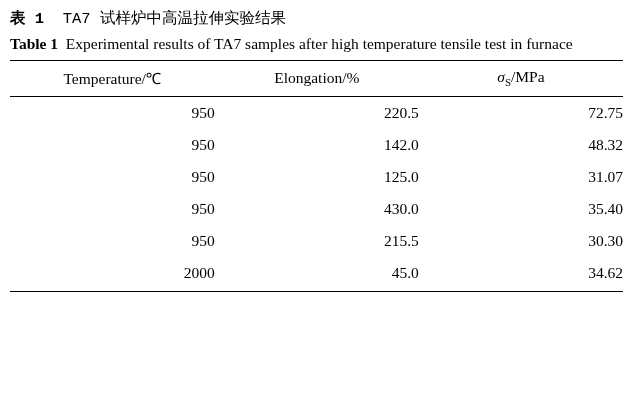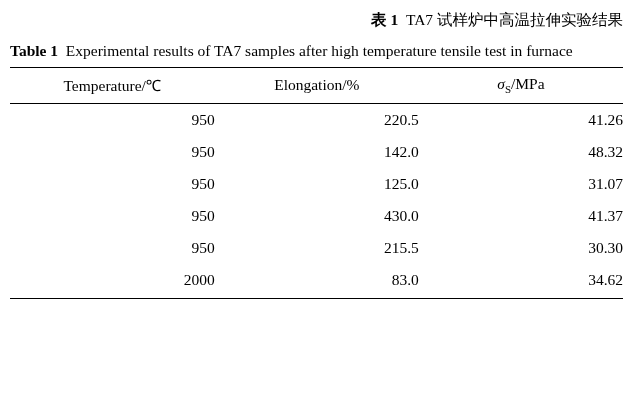--- a/index.html
+++ b/index.html
@@ -15,35 +15,33 @@
     overflow: hidden;
   }
   .page {
     position: relative;
     width: 633px;
     height: 419px;
     box-sizing: border-box;
     padding: 8px 10px 0 10px;
   }
   .caption-cn {
-    font-family: Liberation Serif, serif;
+    font-family: Liberation Mono, monospace;
     font-size: 15.5px;
     font-weight: bold;
     line-height: 1.5;
     white-space: nowrap;
-    text-align: right;
   }
   .caption-cn .cn-title {
     font-weight: normal;
   }
   .caption-cn .cn-num {
     font-weight: bold;
   }
   .caption-en {
-    margin-top: 7px;
     font-family: "Liberation Serif", serif;
     font-size: 15.5px;
     line-height: 1.62;
     text-align: justify;
     text-align-last: left;
     width: 612px;
   }
   .caption-en .en-label {
     font-weight: bold;
   }
@@ -106,45 +104,45 @@
         <tr class="rule-top rule-mid">
           <th class="col-a">Temperature/℃</th>
           <th class="col-b">Elongation/%</th>
           <th class="col-c"><span class="ital">σ</span><span class="sub">S</span><span>/MPa</span></th>
         </tr>
       </thead>
       <tbody>
         <tr>
           <td>950</td>
           <td>220.5</td>
-          <td>41.26</td>
+          <td>72.75</td>
         </tr>
         <tr>
           <td>950</td>
           <td>142.0</td>
           <td>48.32</td>
         </tr>
         <tr>
           <td>950</td>
           <td>125.0</td>
           <td>31.07</td>
         </tr>
         <tr>
           <td>950</td>
           <td>430.0</td>
-          <td>41.37</td>
+          <td>35.40</td>
         </tr>
         <tr>
           <td>950</td>
           <td>215.5</td>
           <td>30.30</td>
         </tr>
         <tr>
           <td>2000</td>
-          <td>83.0</td>
+          <td>45.0</td>
           <td>34.62</td>
         </tr>
       </tbody>
     </table>
     <div class="bottom-rule"></div>
   </div>
 
 </div>
 
 </body></html>

